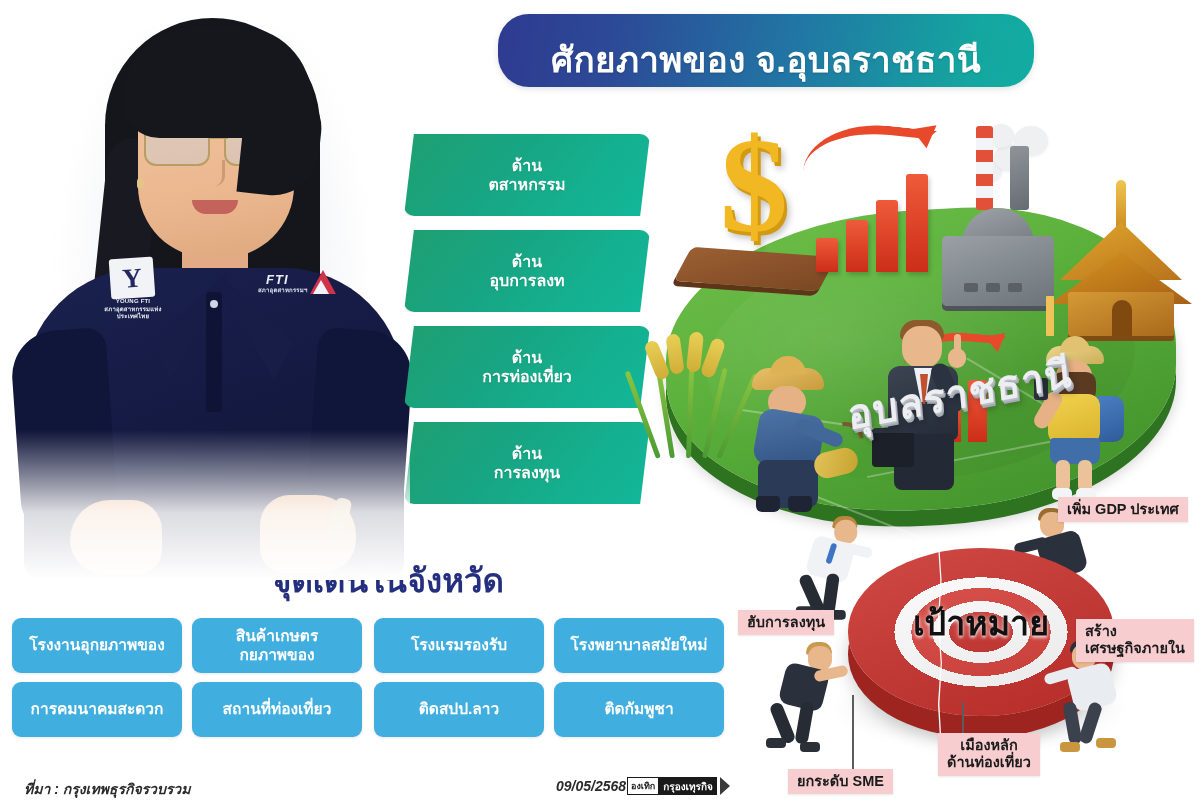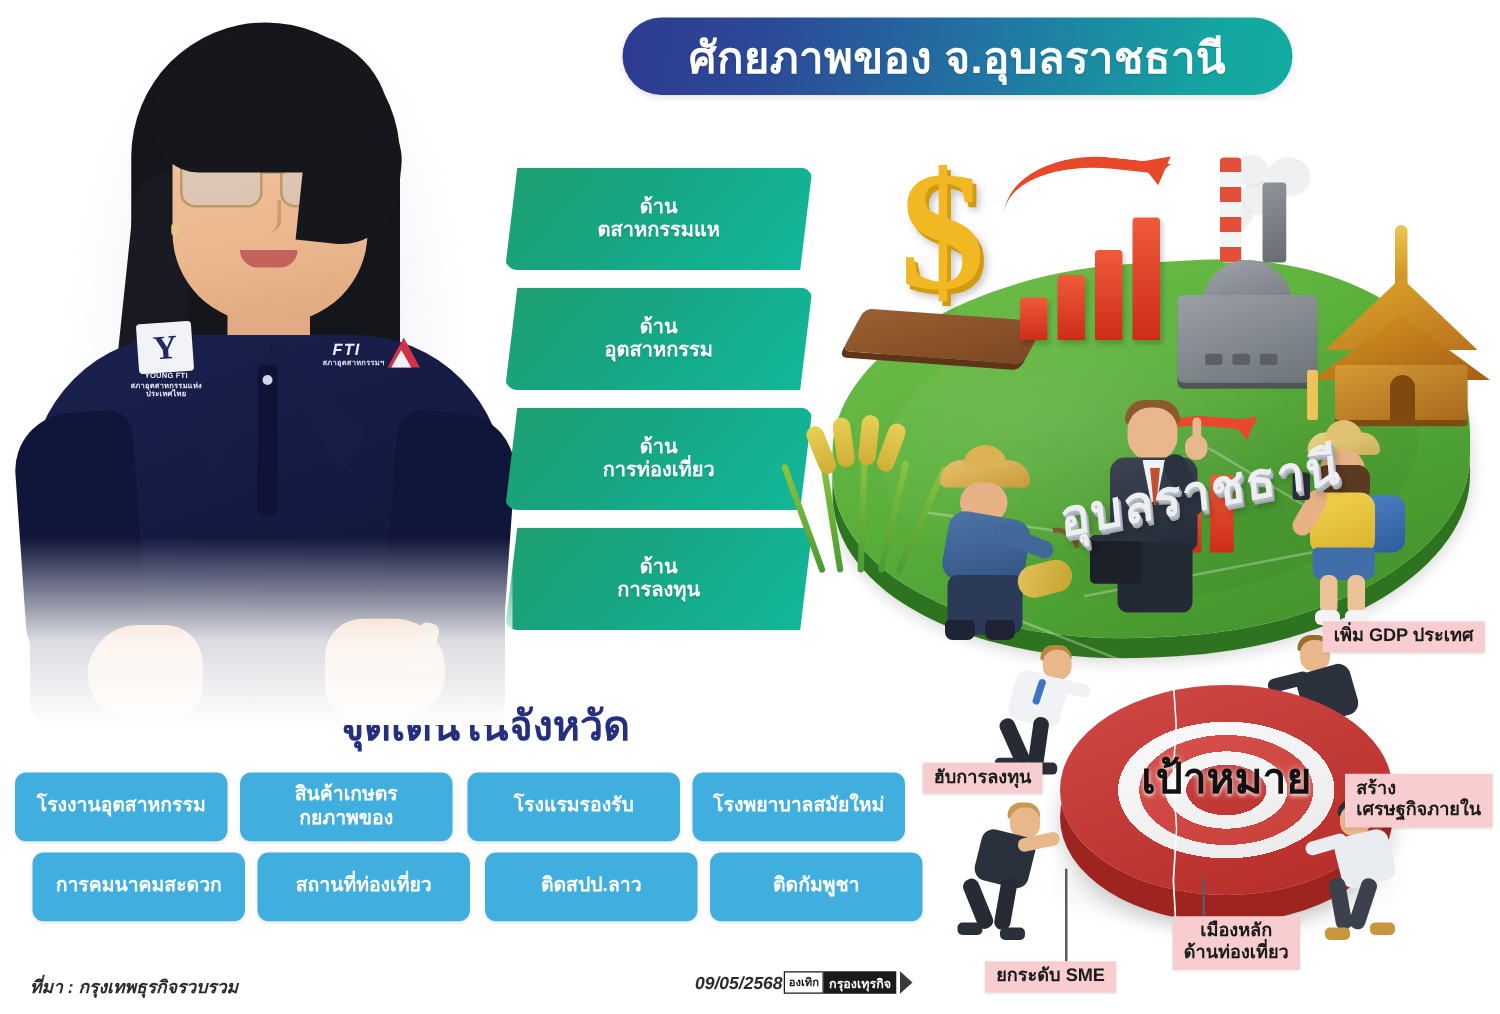--- a/index.html
+++ b/index.html
@@ -6,24 +6,24 @@
   body{
     width:1200px;height:811px;overflow:hidden;
     background:#ffffff;
     font-family:"Liberation Sans","DejaVu Sans",sans-serif;
     position:relative;
   }
   #stage{position:relative;width:1200px;height:811px;overflow:hidden;background:#fff;}
 
   
   .title-pill{
-    position:absolute;left:498px;top:14px;width:536px;height:62px;
+    position:absolute;left:498px;top:14px;width:536px;height:73px;
     border-radius:31px;
     background:linear-gradient(100deg,#2e3a90 0%,#2c4a97 22%,#2176a4 55%,#14a6a0 88%,#12aca2 100%);
-    display:flex;align-items:center;justify-content:center;
+    display:flex;align-items:flex-end;justify-content:center;
     box-shadow:0 2px 6px rgba(0,0,0,.12);
   }
   .title-pill span{
     color:#fff;font-size:35px;font-weight:bold;letter-spacing:.3px;
     text-shadow:0 1px 2px rgba(0,0,0,.18);
     white-space:nowrap;
   }
 
   
   .person{position:absolute;left:10px;top:0px;width:400px;height:580px;}
@@ -141,21 +141,21 @@
 
   
   .blue-grid{position:absolute;left:12px;top:618px;width:712px;height:122px;}
   .bcard{
     position:absolute;width:170px;height:55px;background:#41aee0;border-radius:9px;
     display:flex;flex-direction:column;align-items:center;justify-content:center;
     box-shadow:0 1px 3px rgba(0,0,0,.10);
   }
   .bcard span{color:#fff;font-size:15.5px;font-weight:bold;line-height:1.22;text-align:center;white-space:nowrap;}
   .bcard.col0{left:0px;} .bcard.col1{left:180px;} .bcard.col2{left:362px;} .bcard.col3{left:542px;}
-  .bcard.row0{top:0px;} .bcard.row1{top:64px;margin-left:14px;}
+  .bcard.row0{top:0px;} .bcard.row1{top:64px;}
 
   
   .map-ill{position:absolute;left:646px;top:80px;width:554px;height:430px;}
   .map-base{
     position:absolute;left:20px;top:130px;width:510px;height:300px;
     background:linear-gradient(160deg,#6fc04a 0%,#59ae3a 45%,#3f8f2a 100%);
     border-radius:48% 42% 46% 50%/46% 50% 44% 48%;
     box-shadow:0 16px 0 #2e7320, 0 18px 14px rgba(0,0,0,.18);
     transform:skewY(-3deg);
   }
@@ -465,25 +465,25 @@
       <div class="t2">สภาอุตสาหกรรมฯ</div>
       <div class="tri"></div>
       <div class="tri2"></div>
     </div>
     <div class="fade"></div>
   </div>
 
   <div class="green-list">
     <div class="gcard c0">
       <span class="l1">ด้าน</span>
-      <span>ตสาหกรรมแห</span>
+      <span>ตสาหกรรม</span>
     </div>
     <div class="gcard c1">
       <span class="l1">ด้าน</span>
-      <span>อุตสาหกรรม</span>
+      <span>อุบการลงท</span>
     </div>
     <div class="gcard c2">
       <span class="l1">ด้าน</span>
       <span>การท่องเที่ยว</span>
     </div>
     <div class="gcard c3">
       <span class="l1">ด้าน</span>
       <span>การลงทุน</span>
     </div>
   </div>
@@ -596,21 +596,21 @@
       <div class="to-shoe b"></div>
     </div>
 
     <div class="map-word">อุบลราชธานี</div>
   </div>
 
   <div class="section-head">จุดเด่นในจังหวัด</div>
 
   <div class="blue-grid">
     <div class="bcard row0 col0">
-      <span>โรงงานอุตสาหกรรม</span>
+      <span>โรงงานอุกยภาพของ</span>
     </div>
     <div class="bcard row0 col1">
       <span>สินค้าเกษตร</span>
       <span>กยภาพของ</span>
     </div>
     <div class="bcard row0 col2">
       <span>โรงแรมรองรับ</span>
     </div>
     <div class="bcard row0 col3">
       <span>โรงพยาบาลสมัยใหม่</span>

